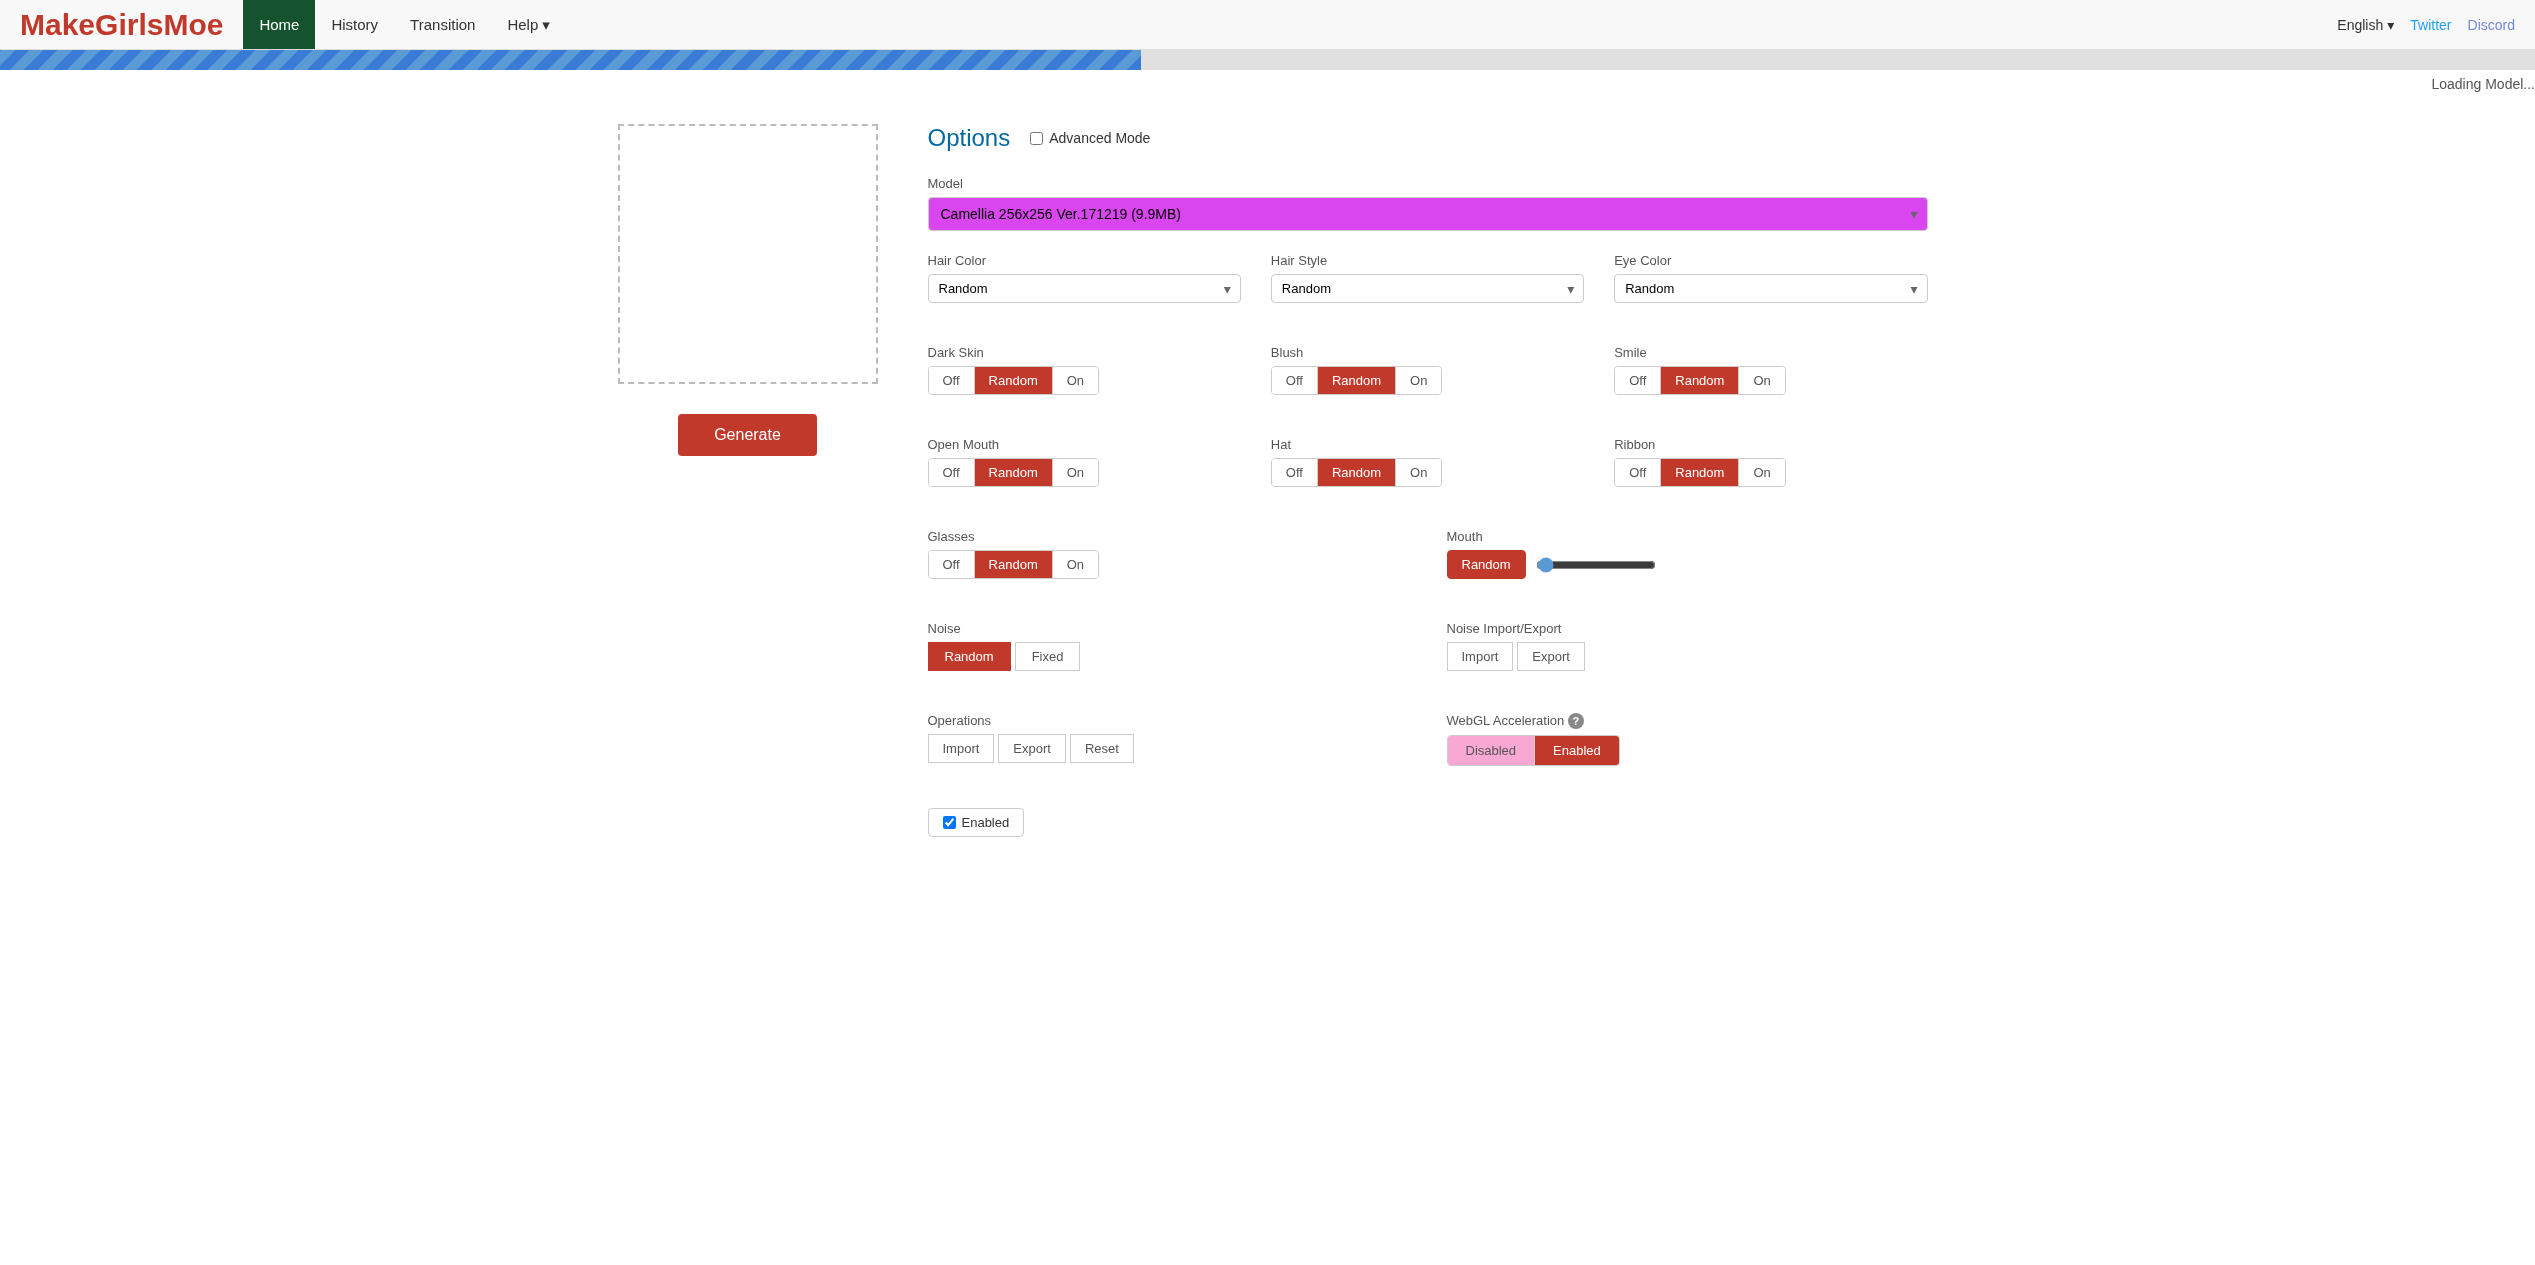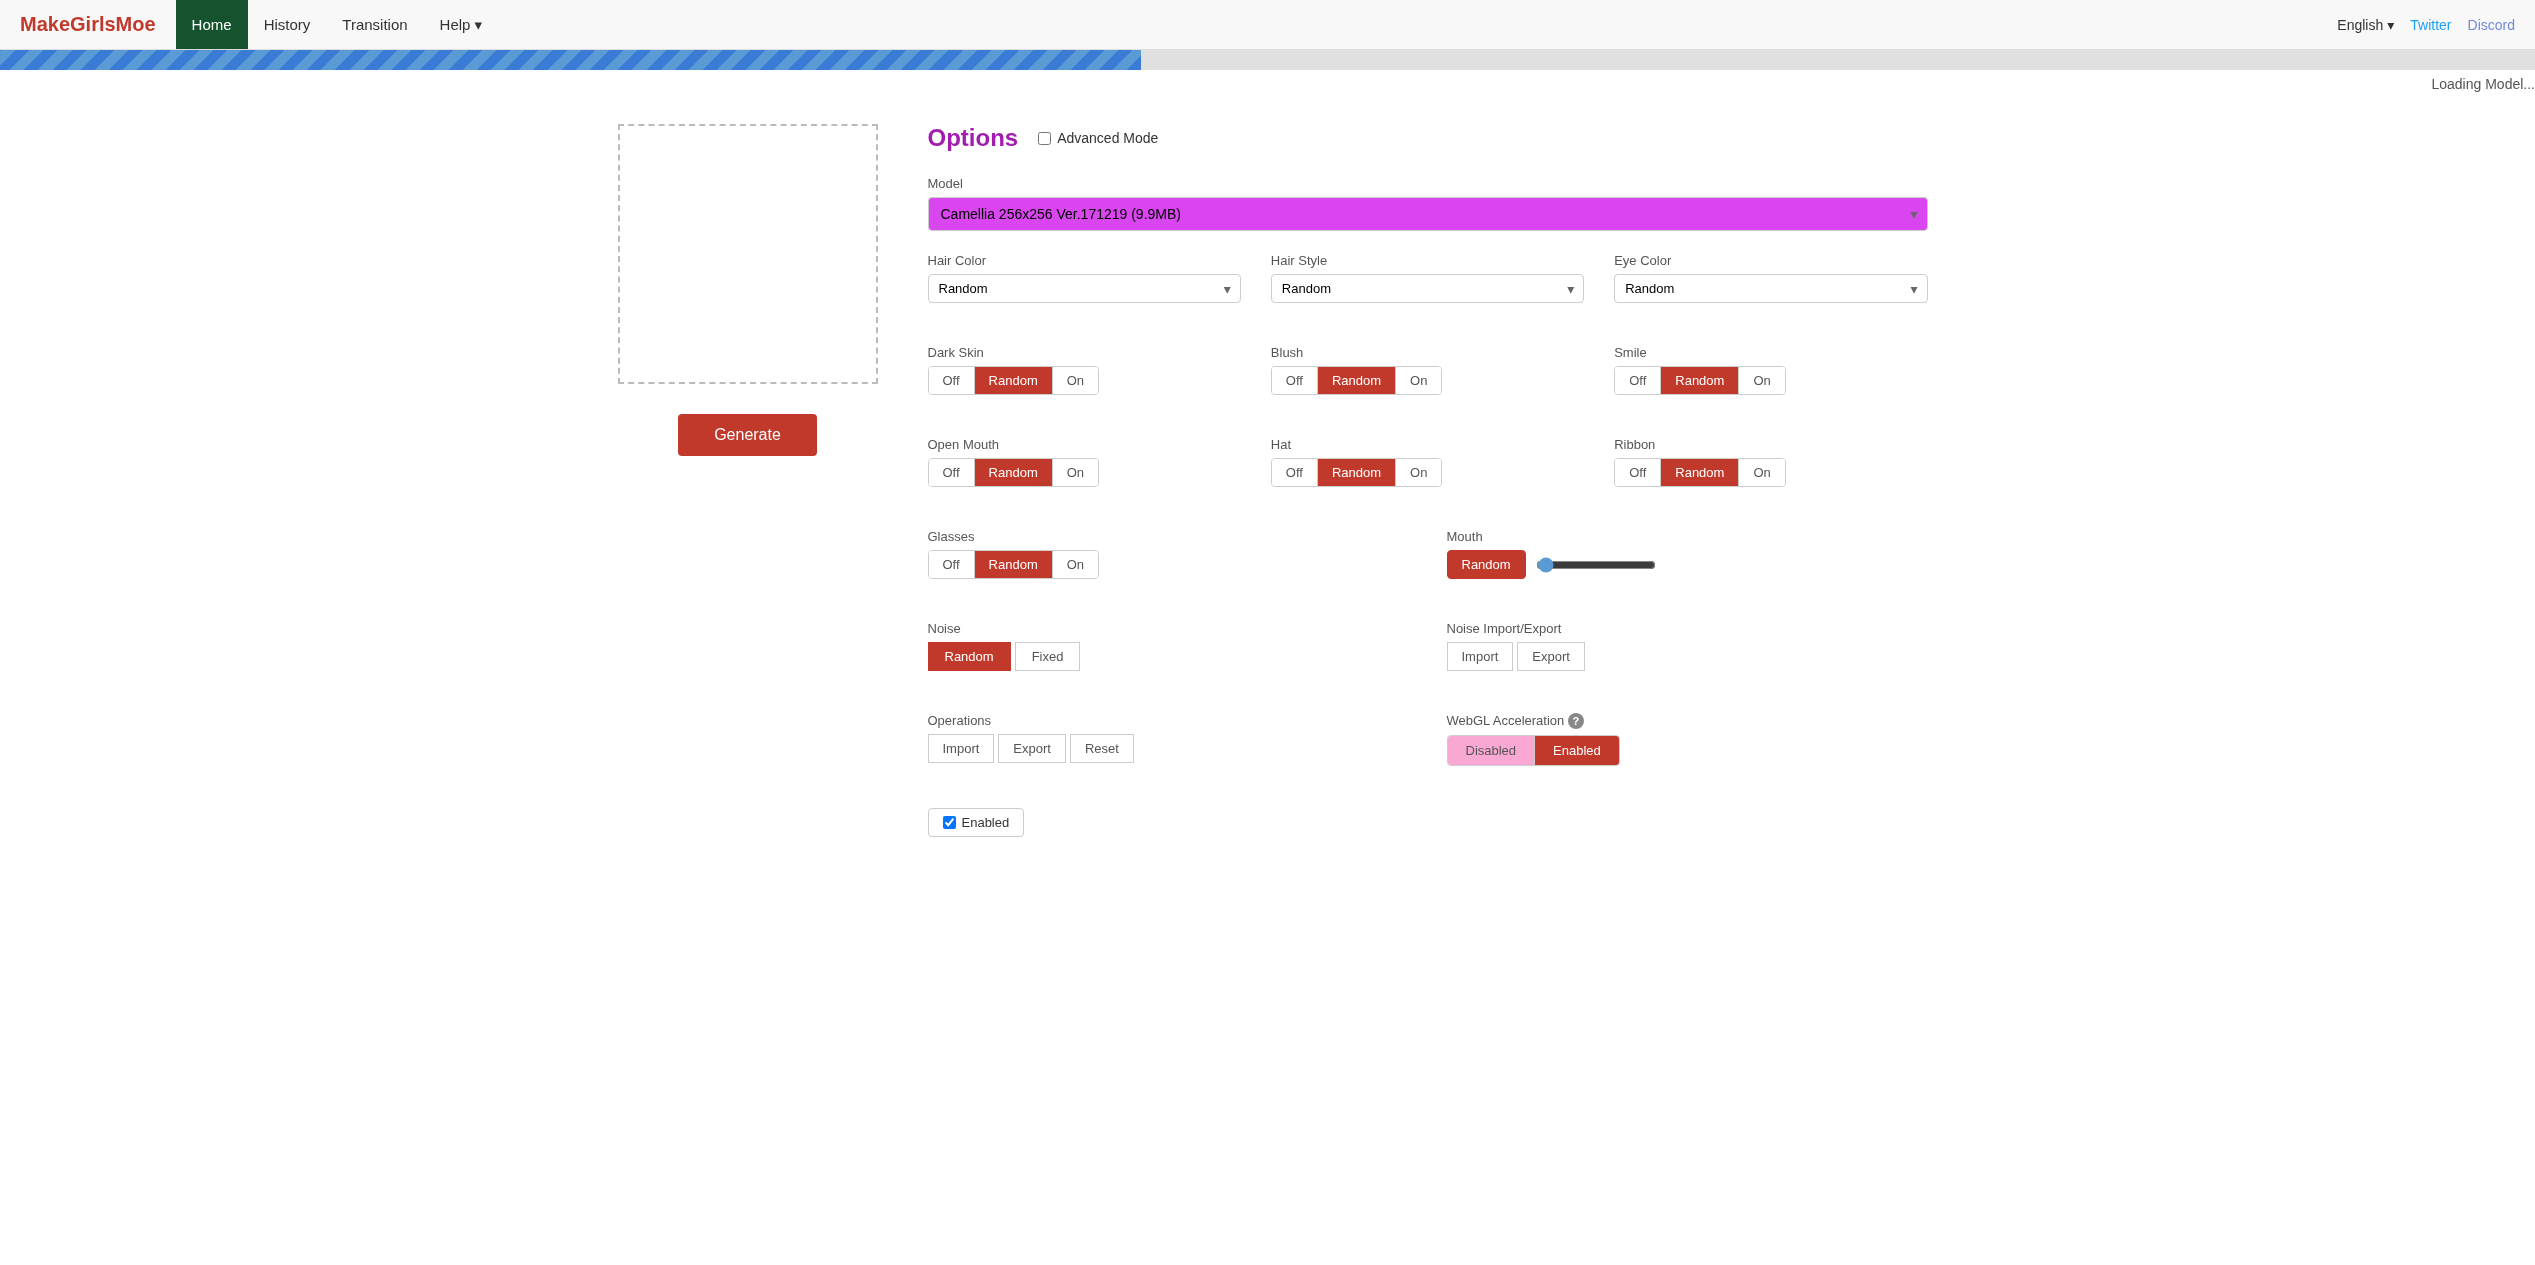--- a/index.html
+++ b/index.html
@@ -8,21 +8,21 @@
     
     .navbar {
       display: flex;
       align-items: center;
       background: #f8f8f8;
       border-bottom: 1px solid #ddd;
       padding: 0 20px;
       height: 50px;
     }
     .navbar-brand {
-      font-size: 20px;
+      font-size: 30px;
       font-weight: bold;
       color: #c0392b;
       margin-right: 20px;
       text-decoration: none;
     }
     .navbar-links {
       display: flex;
       align-items: stretch;
       height: 100%;
     }
@@ -125,22 +125,22 @@
 
     
     .options-header {
       display: flex;
       align-items: center;
       gap: 20px;
       margin-bottom: 24px;
     }
     .options-title {
       font-size: 24px;
-      color: #a21caf;
-      font-weight: 700;
+      color: #0369a1;
+      font-weight: 400;
     }
     .advanced-mode-label {
       display: flex;
       align-items: center;
       gap: 6px;
       font-size: 14px;
       cursor: pointer;
     }
     .advanced-mode-label input { cursor: pointer; }
 

